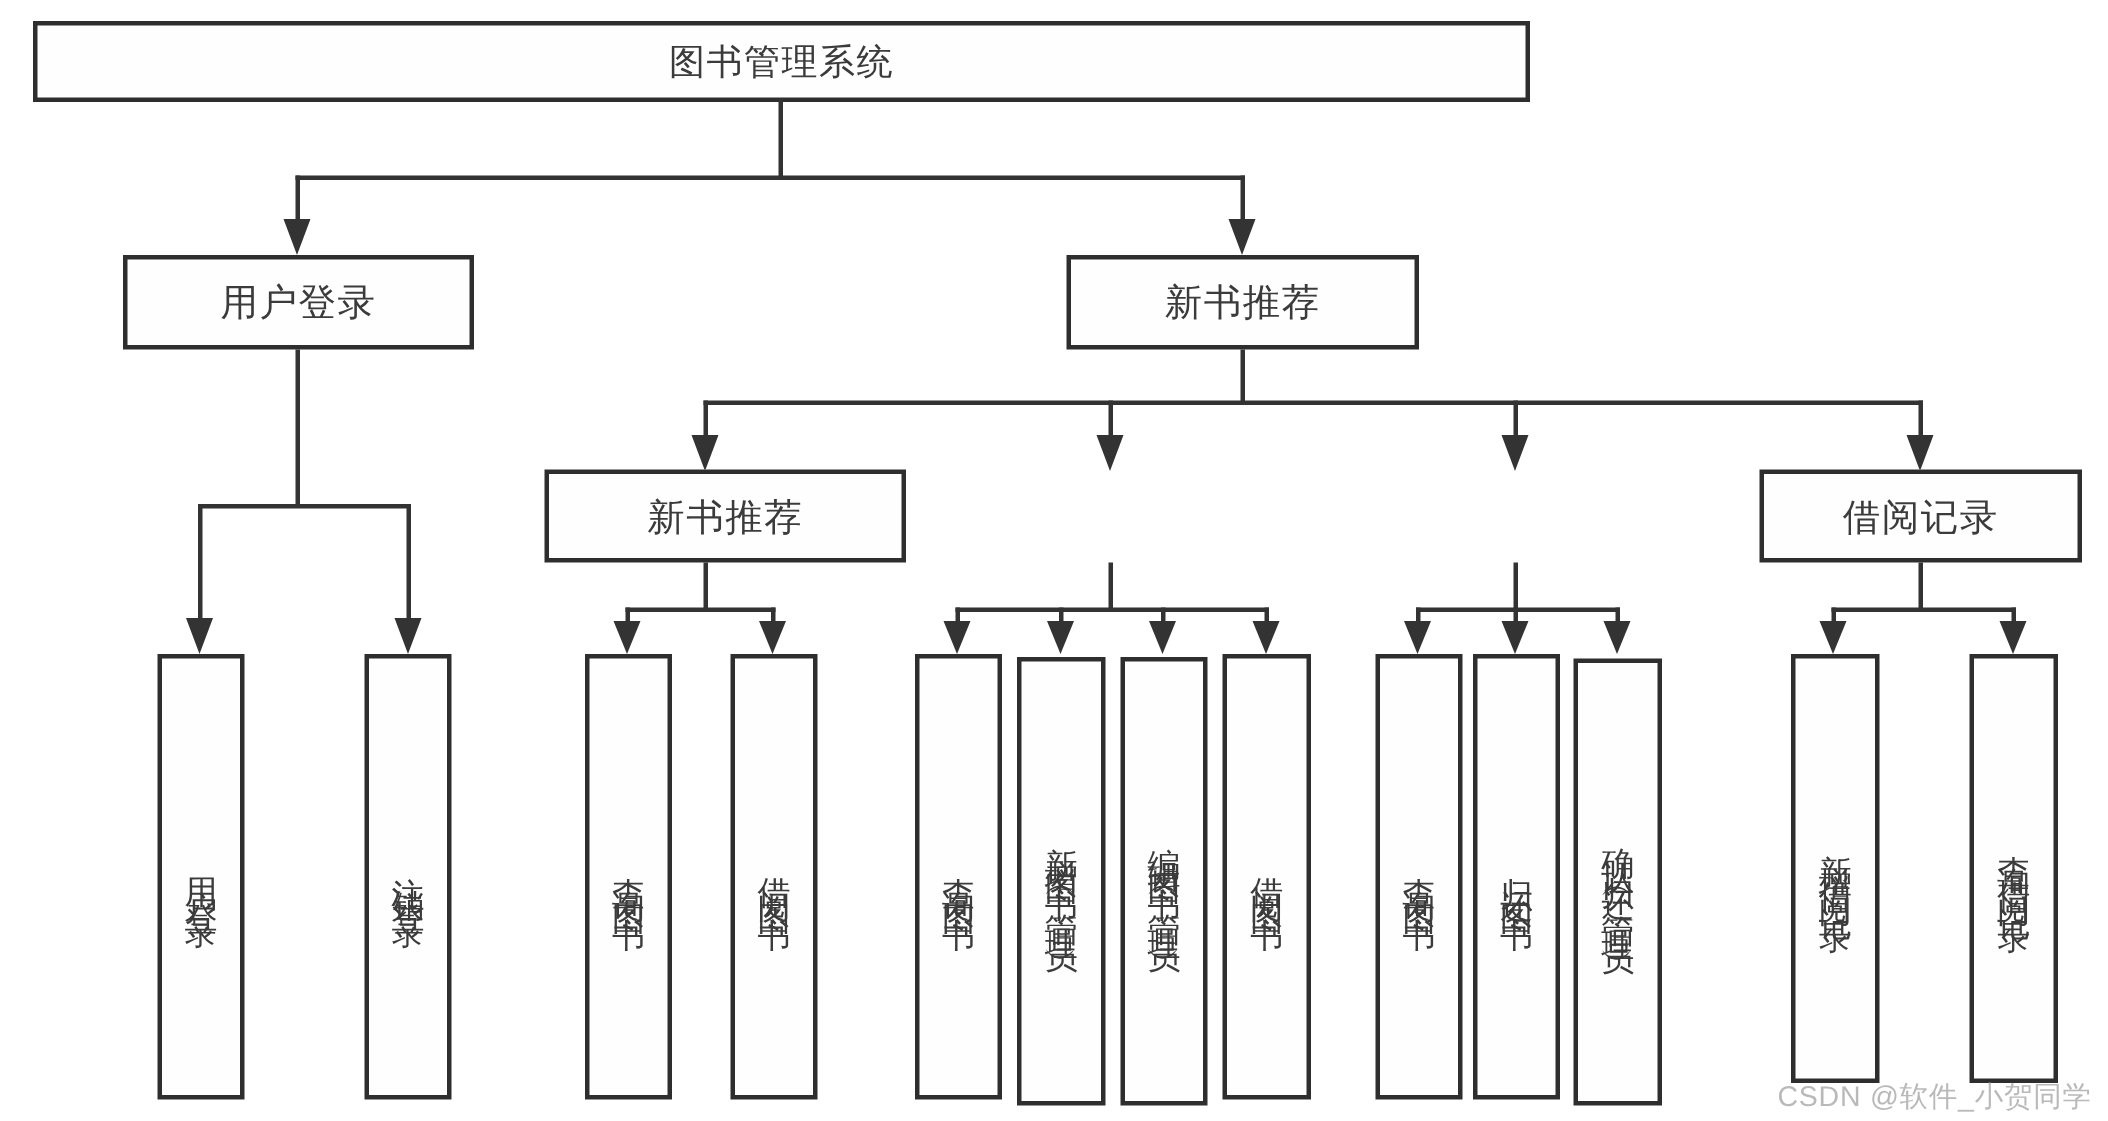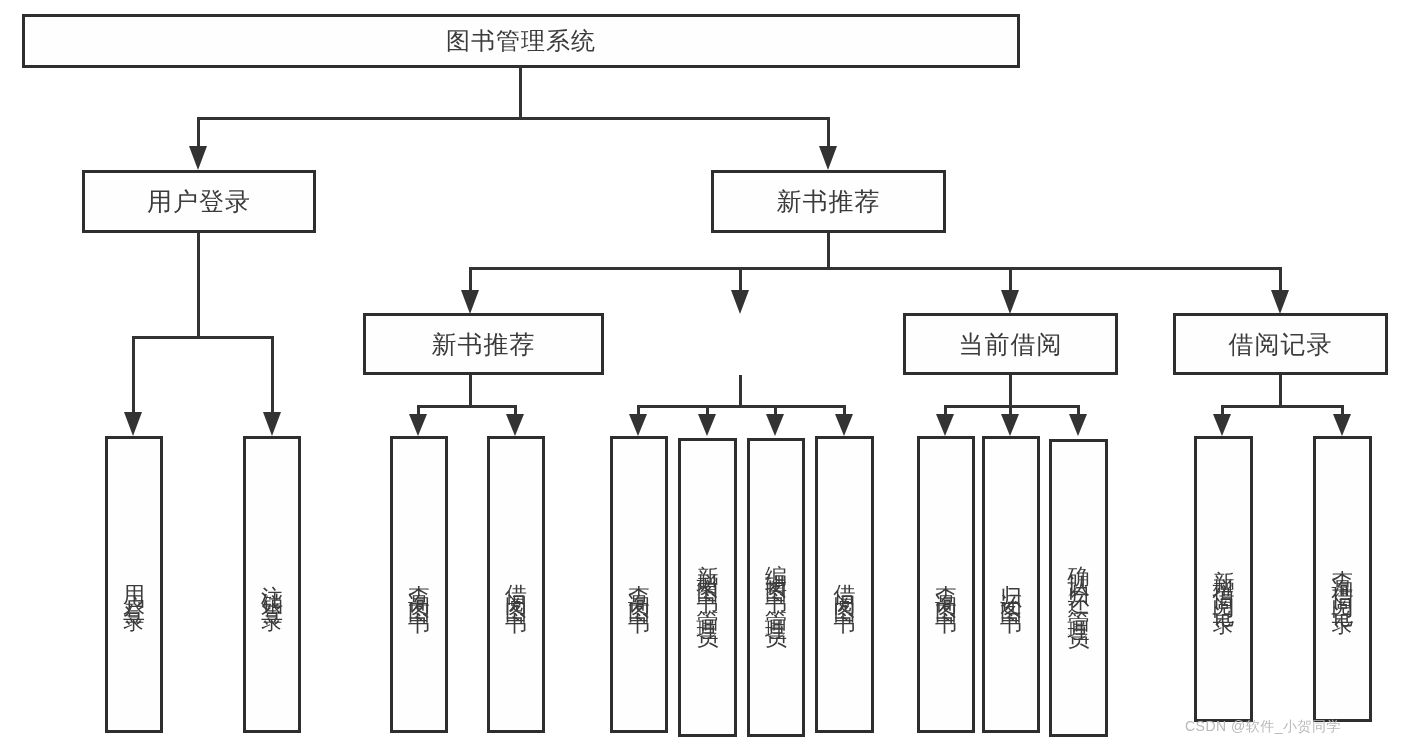--- a/index.html
+++ b/index.html
@@ -44,21 +44,21 @@
   }
   .ahead-s {
     border-left-width: 9px;
     border-right-width: 9px;
     border-top-width: 22px;
   }
   .watermark {
     position: absolute;
     left: 1185px;
     top: 718px;
-    font-size: 14px;
+    font-size: 19px;
     color: #b9b9b9;
     letter-spacing: 0.5px;
     white-space: nowrap;
     z-index: 5;
   }
 </style>
 </head>
 <body>
 
 <div class="canvas">
@@ -87,21 +87,20 @@
   <div class="vline" style="left:469px;top:267px;height:26px"></div>
   <div class="ahead" style="left:461px;top:290px"></div>
   <div class="vline" style="left:739px;top:267px;height:26px"></div>
   <div class="ahead" style="left:731px;top:290px"></div>
   <div class="vline" style="left:1009px;top:267px;height:26px"></div>
   <div class="ahead" style="left:1001px;top:290px"></div>
   <div class="vline" style="left:1279px;top:267px;height:26px"></div>
   <div class="ahead" style="left:1271px;top:290px"></div>
 
   <div class="box hbox" style="left:363px;top:313px;width:241px;height:62px">新书推荐</div>
-  <div class="box hbox" style="left:903px;top:313px;width:215px;height:62px">当前借阅</div>
   <div class="box hbox" style="left:1173px;top:313px;width:215px;height:62px">借阅记录</div>
 
   <div class="vline" style="left:469px;top:375px;height:32px"></div>
   <div class="hline" style="left:417px;top:405px;width:100px"></div>
   <div class="vline" style="left:417px;top:405px;height:11px"></div>
   <div class="ahead ahead-s" style="left:409px;top:414px"></div>
   <div class="vline" style="left:514px;top:405px;height:11px"></div>
   <div class="ahead ahead-s" style="left:506px;top:414px"></div>
 
   <div class="vline" style="left:739px;top:375px;height:32px"></div>

